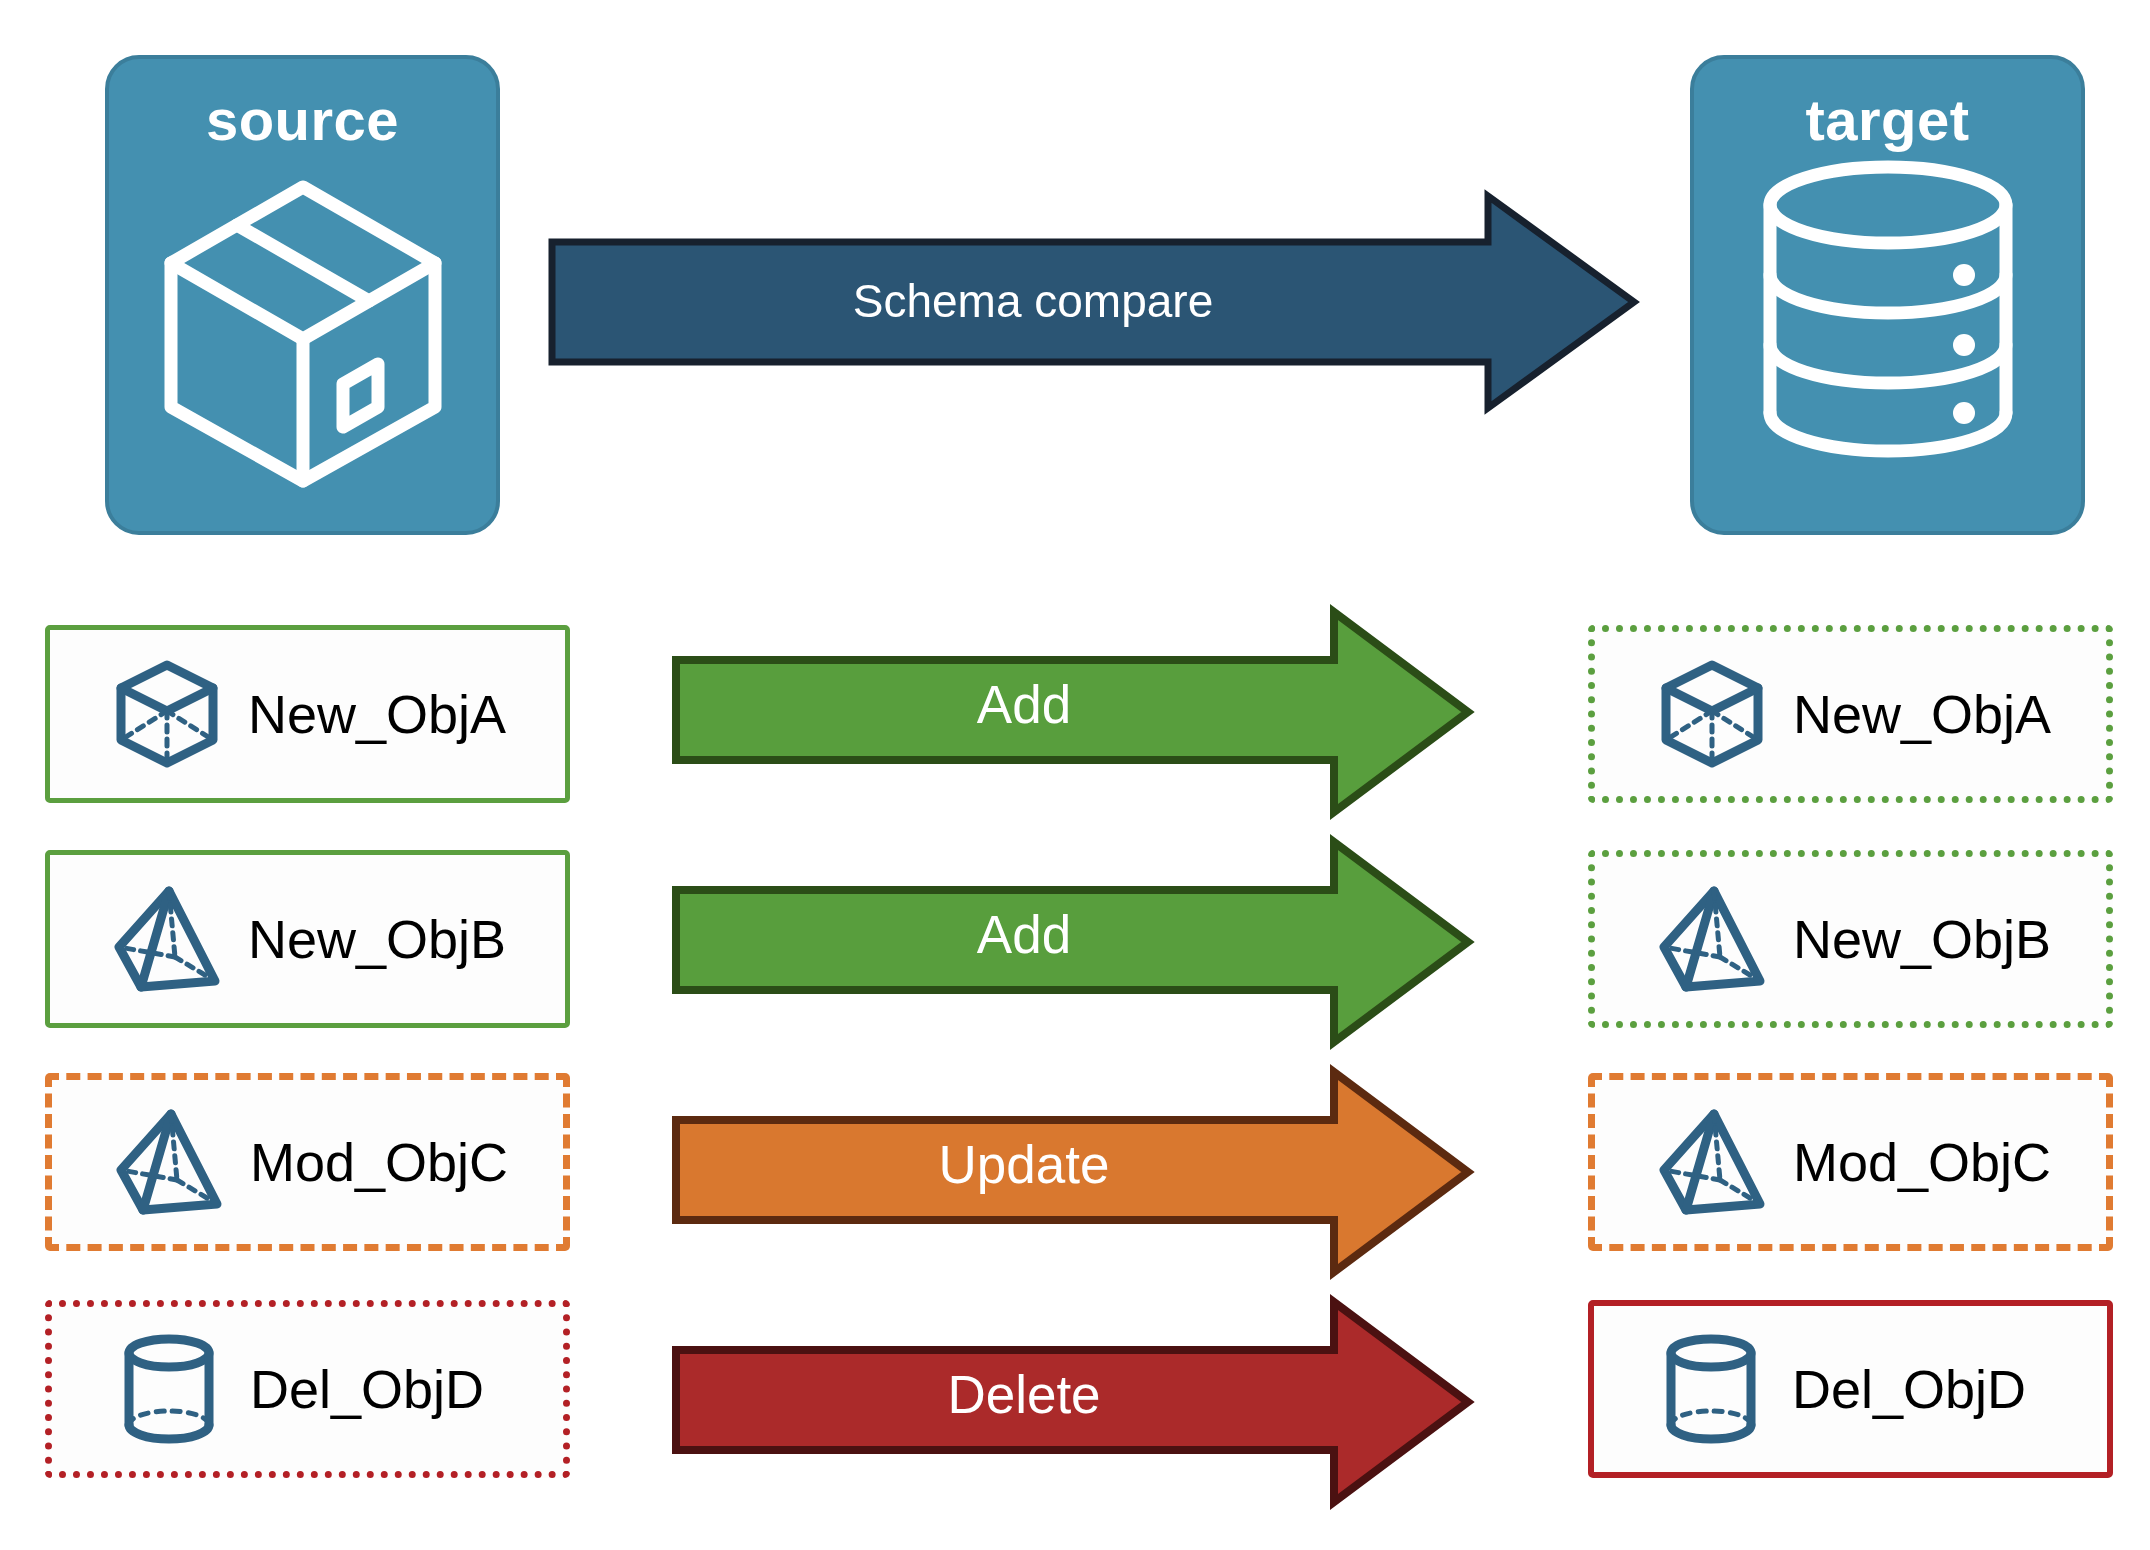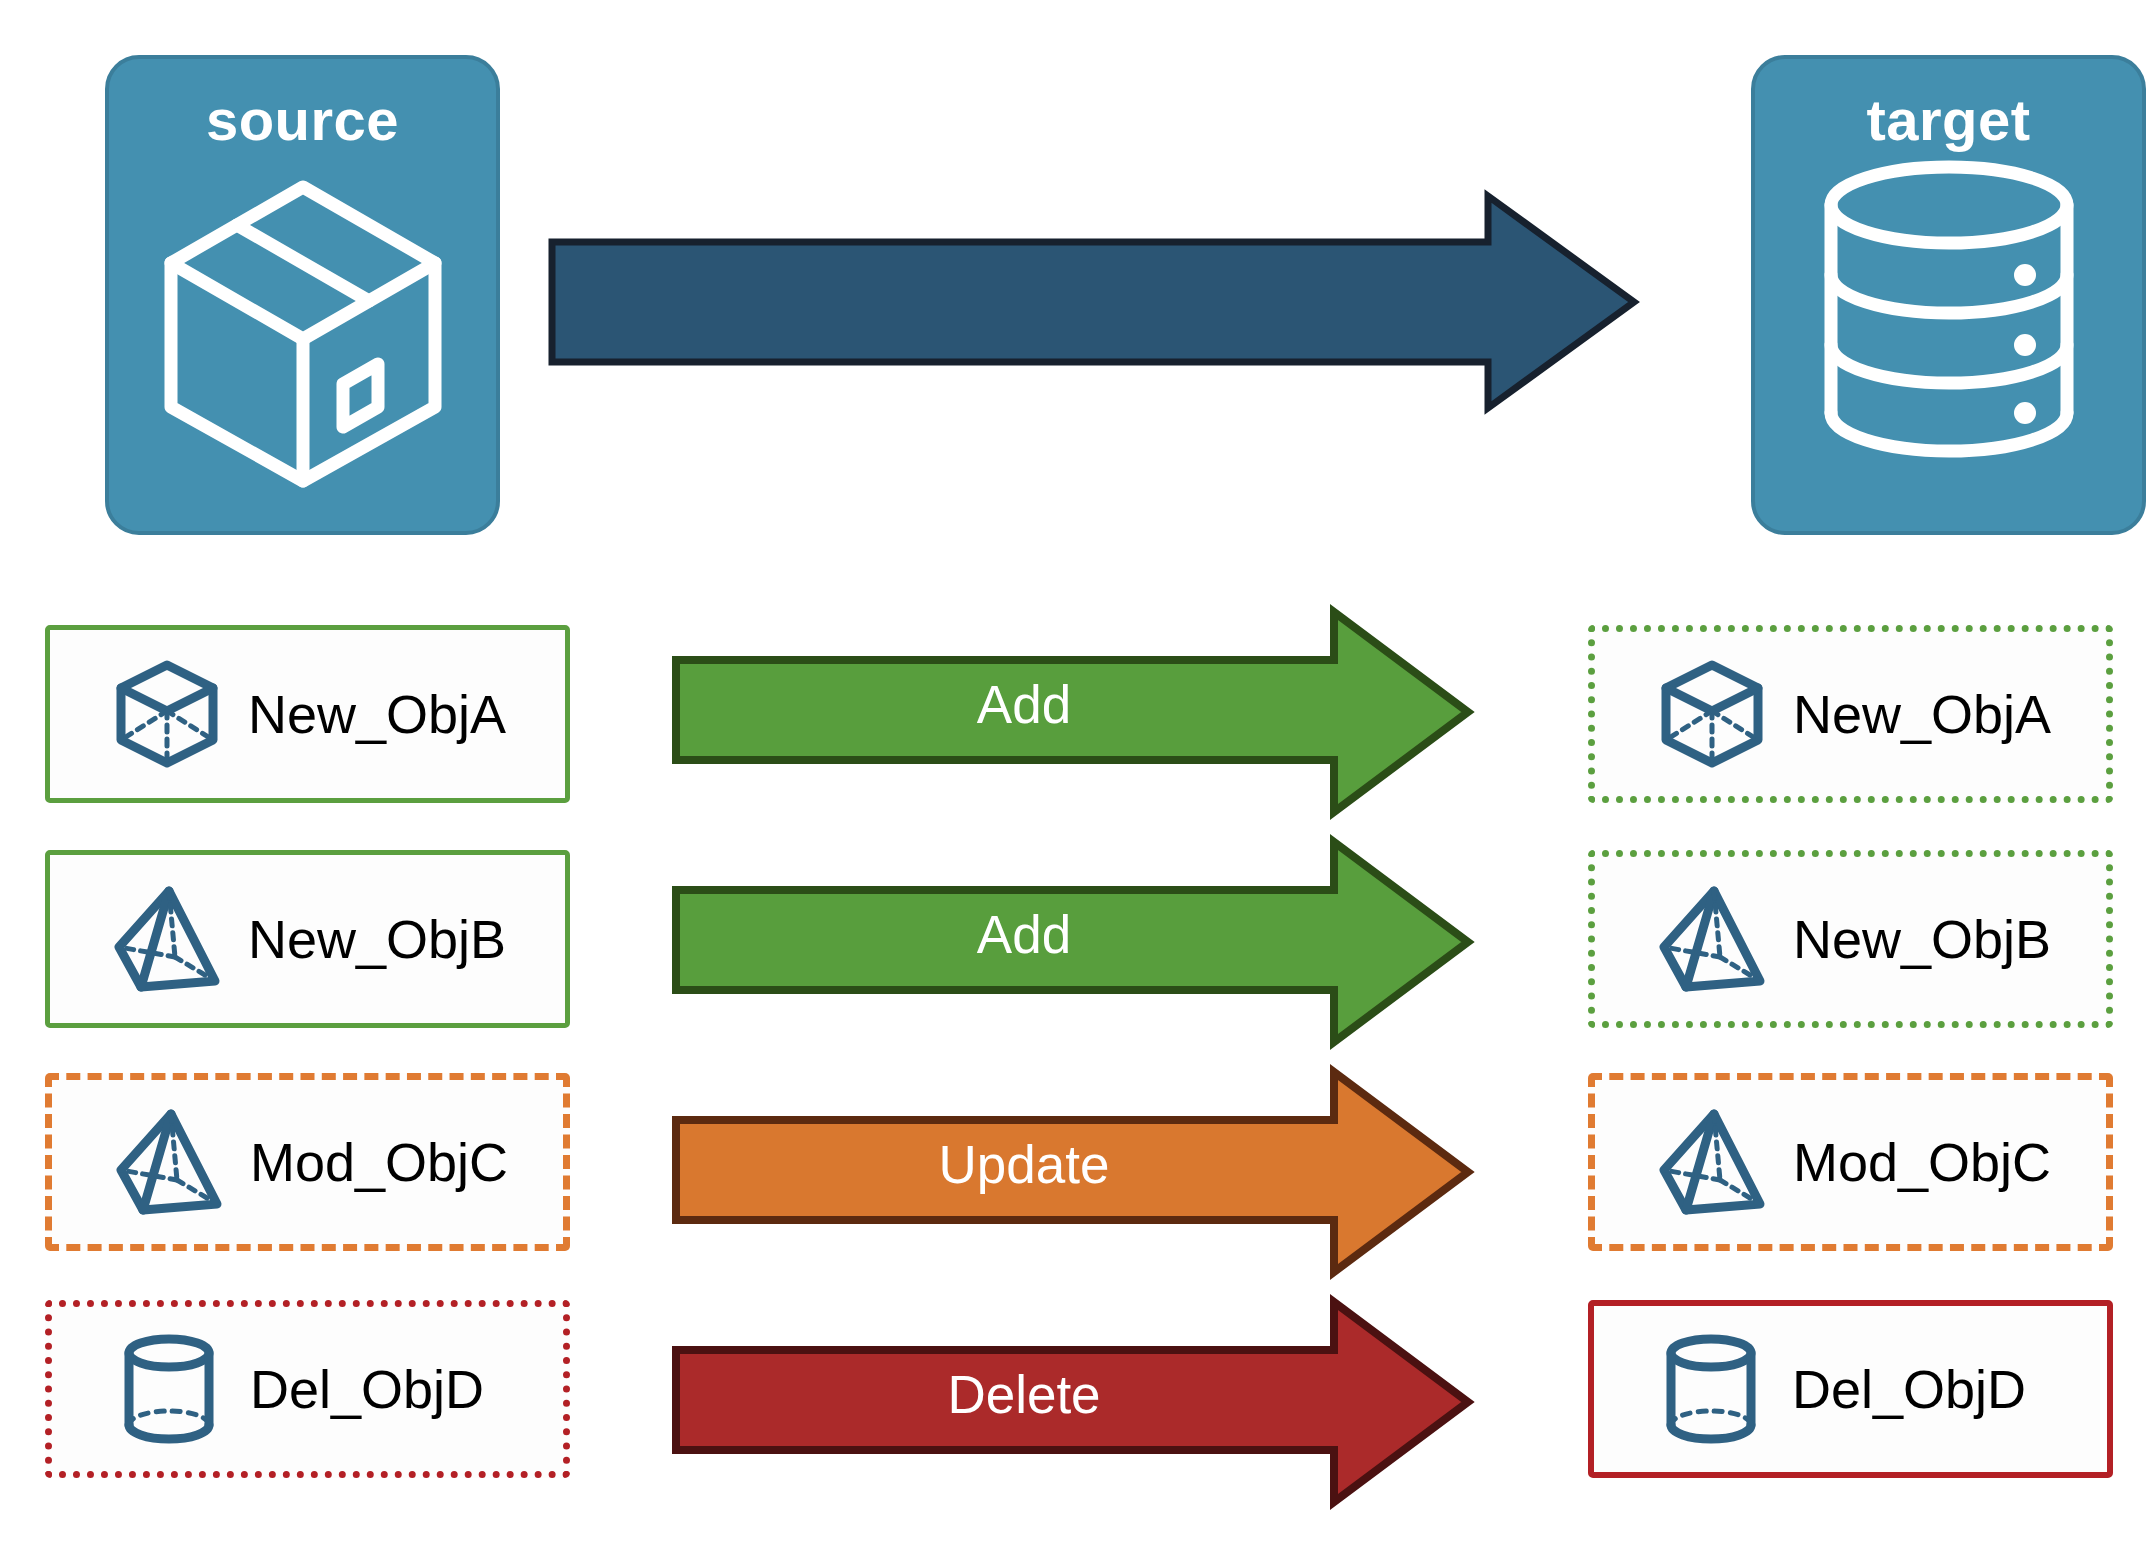--- a/index.html
+++ b/index.html
@@ -40,21 +40,21 @@
     letter-spacing: 0.5px;
     margin-top: 32px;
     line-height: 1;
     text-align: right;
   }
   .endpoint-glyph {
     margin-top: 10px;
   }
 
   #source-card { left: 105px; top: 55px; width: 395px; height: 480px; }
-  #target-card { left: 1751px; top: 55px; width: 395px; height: 480px; }
+  #target-card { left: 1690px; top: 55px; width: 395px; height: 480px; }
 
   
   #compare-arrow {
     position: absolute;
     left: 548px;
     top: 192px;
     width: 1090px;
     height: 220px;
   }
   .arrow-label {
@@ -157,20 +157,21 @@
         <circle cx="216" cy="186" r="11" fill="#ffffff"></circle>
         <circle cx="216" cy="254" r="11" fill="#ffffff"></circle>
       </svg>
     </div>
   </div>
 
   <div id="compare-arrow">
     <svg width="1090" height="220" viewBox="0 0 1090 220">
       <polygon points="4,50 940,50 940,4 1086,110 940,216 940,170 4,170" fill="#2b5574" stroke="#17212e" stroke-width="7" stroke-linejoin="miter"></polygon>
     </svg>
+    <div class="arrow-label">Schema compare</div>
   </div>
 
   <div class="obj-box left bd-solid-green" style="top:625px;">
     <div class="obj-icon">
       <svg width="104" height="110" viewBox="0 0 104 110">
         <g fill="none" stroke="#2f6183" stroke-width="9" stroke-linejoin="round" stroke-linecap="round">
           <path d="M52 6 L98 29 L98 81 L52 104 L6 81 L6 29 Z"></path>
           <path d="M6 29 L52 52 L98 29"></path>
         </g>
         <g fill="none" stroke="#2f6183" stroke-width="5" stroke-dasharray="7 7" stroke-linecap="round">

